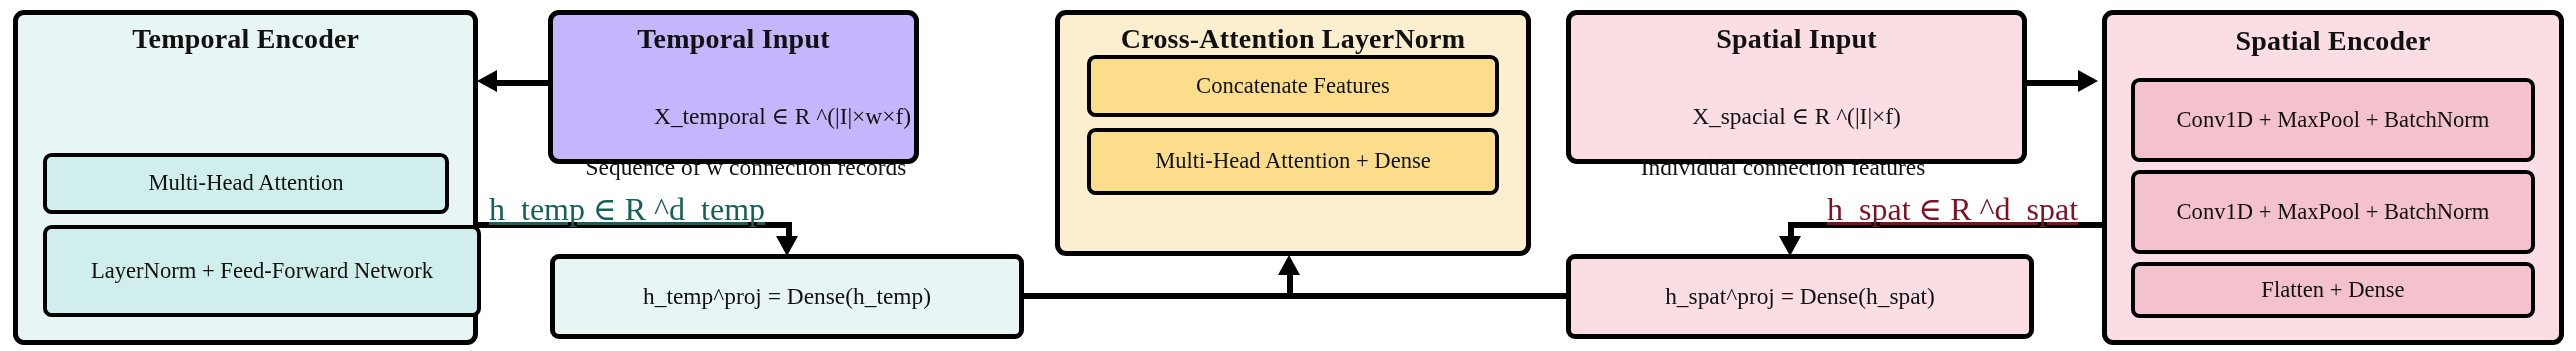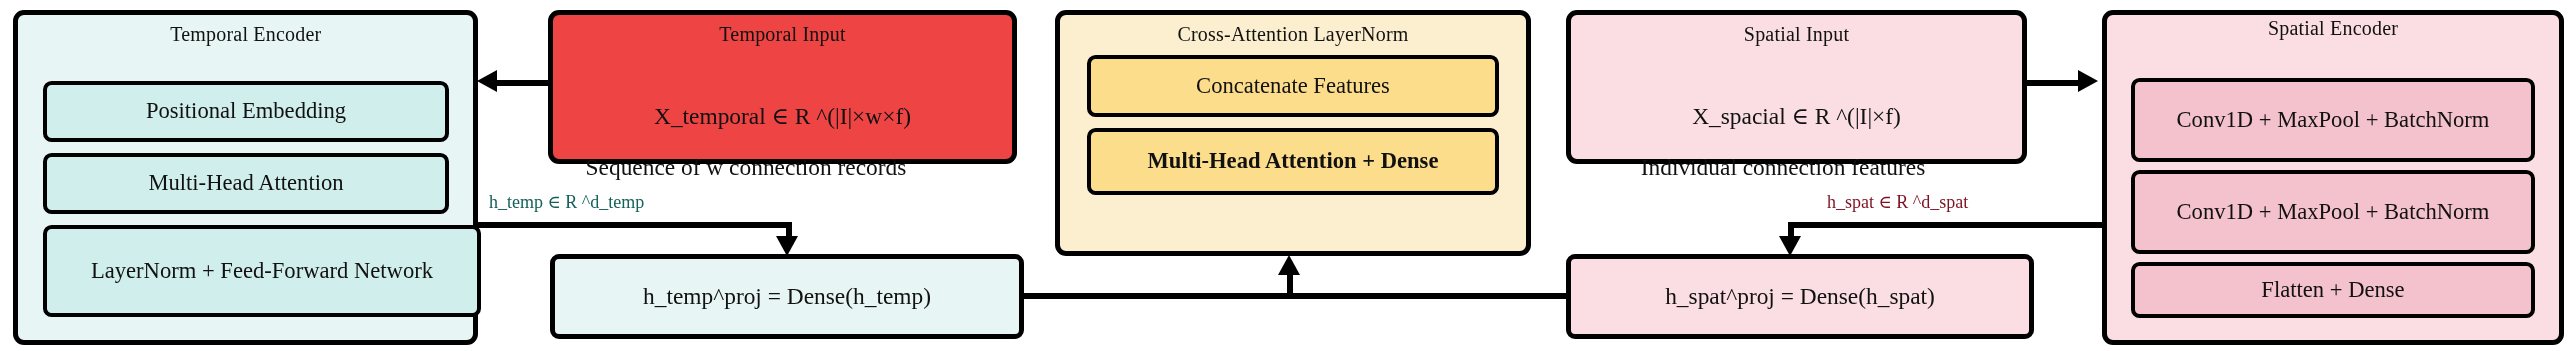--- a/index.html
+++ b/index.html
@@ -19,22 +19,22 @@
   .box {
     position: absolute;
     box-sizing: border-box;
     border: 5.5px solid #000000;
     border-radius: 11px;
     display: flex;
     flex-direction: column;
     align-items: center;
   }
   .panel-title {
-    font-weight: normal;
-    font-size: 20px;
+    font-weight: bold;
+    font-size: 28px;
     line-height: 1.05;
     color: #111111;
     letter-spacing: 0.2px;
     text-align: center;
     width: 100%;
   }
   .inner-box {
     position: absolute;
     box-sizing: border-box;
     border: 4.7px solid #000000;
@@ -64,23 +64,24 @@
     position: absolute;
     text-align: center;
     font-size: 23.4px;
     line-height: 1.2;
     color: #111111;
     white-space: nowrap;
     margin-top: 40px;
   }
   .edge-label {
     position: absolute;
-    font-size: 18px;
+    font-size: 32px;
     line-height: 1;
     white-space: nowrap;
+    text-decoration: underline;
   }
   
   .hline {
     position: absolute;
     height: 5.5px;
     background: #000000;
   }
   .vline {
     position: absolute;
     width: 5.5px;
@@ -113,62 +114,59 @@
   }
 </style>
 </head>
 <body>
 
 <div id="canvas">
 
   <div class="box" style="left:13.3px; top:10px; width:465px; height:335px; background:#e7f6f4;">
     <div class="panel-title" style="margin-top:9.4px;">Temporal Encoder</div>
   </div>
-  <div class="inner-box" style="left:43px; top:81px; width:406px; height:61px; background:#d0eeec;">
-    <span>Positional Embedding</span>
-  </div>
   <div class="inner-box" style="left:43px; top:153px; width:406px; height:61px; background:#d0eeec;">
     <span>Multi-Head Attention</span>
   </div>
   <div class="inner-box" style="left:43px; top:225px; width:438px; height:92px; background:#d0eeec;">
     <span style="display:block; max-width:367px; white-space:normal;">LayerNorm + Feed-Forward Network</span>
   </div>
 
-  <div class="box" style="left:548px; top:10px; width:469px; height:154px; background:#ef4444;">
+  <div class="box" style="left:548px; top:10px; width:371px; height:154px; background:#c4b5fd;">
     <div class="panel-title" style="margin-top:8.6px;">Temporal Input</div>
   </div>
   <div class="body-text" style="left:548px; top:62px; width:469px;">X_temporal ∈ R ^(|I|×w×f)</div>
   <div class="body-text" style="left:548px; top:113px; width:396px;">Sequence of w connection records</div>
 
   <div class="flat-box" style="left:550px; top:254px; width:474px; height:85px; background:#e7f6f4;">
     <span>h_temp^proj = Dense(h_temp)</span>
   </div>
 
   <div class="box" style="left:1055px; top:10px; width:476px; height:246px; background:#fcefcf;">
     <div class="panel-title" style="margin-top:8.6px;">Cross-Attention LayerNorm</div>
   </div>
   <div class="inner-box" style="left:1087px; top:55px; width:412px; height:62px; background:#fcdd8c;">
     <span>Concatenate Features</span>
   </div>
-  <div class="inner-box" style="left:1087px; top:128px; width:412px; height:67px; background:#fcdd8c;font-weight:bold;">
+  <div class="inner-box" style="left:1087px; top:128px; width:412px; height:67px; background:#fcdd8c;">
     <span>Multi-Head Attention + Dense</span>
   </div>
 
   <div class="box" style="left:1566px; top:10px; width:461px; height:154px; background:#fadee3;">
     <div class="panel-title" style="margin-top:8.6px;">Spatial Input</div>
   </div>
   <div class="body-text" style="left:1566px; top:62px; width:461px;">X_spacial ∈ R ^(|I|×f)</div>
   <div class="body-text" style="left:1566px; top:113px; width:434px;">Individual connection features</div>
 
   <div class="flat-box" style="left:1566px; top:254px; width:468px; height:85px; background:#fadee3;">
     <span>h_spat^proj = Dense(h_spat)</span>
   </div>
 
   <div class="box" style="left:2102px; top:10px; width:462px; height:335px; background:#fadee3;">
-    <div class="panel-title" style="margin-top:3px;">Spatial Encoder</div>
+    <div class="panel-title" style="margin-top:11px;">Spatial Encoder</div>
   </div>
   <div class="inner-box" style="left:2131px; top:78px; width:404px; height:84px; background:#f4c2cc;">
     <span style="display:block; max-width:328px; white-space:normal;">Conv1D + MaxPool + BatchNorm</span>
   </div>
   <div class="inner-box" style="left:2131px; top:170px; width:404px; height:84px; background:#f4c2cc;">
     <span style="display:block; max-width:328px; white-space:normal;">Conv1D + MaxPool + BatchNorm</span>
   </div>
   <div class="inner-box" style="left:2131px; top:262px; width:404px; height:56px; background:#f4c2cc;">
     <span>Flatten + Dense</span>
   </div>

